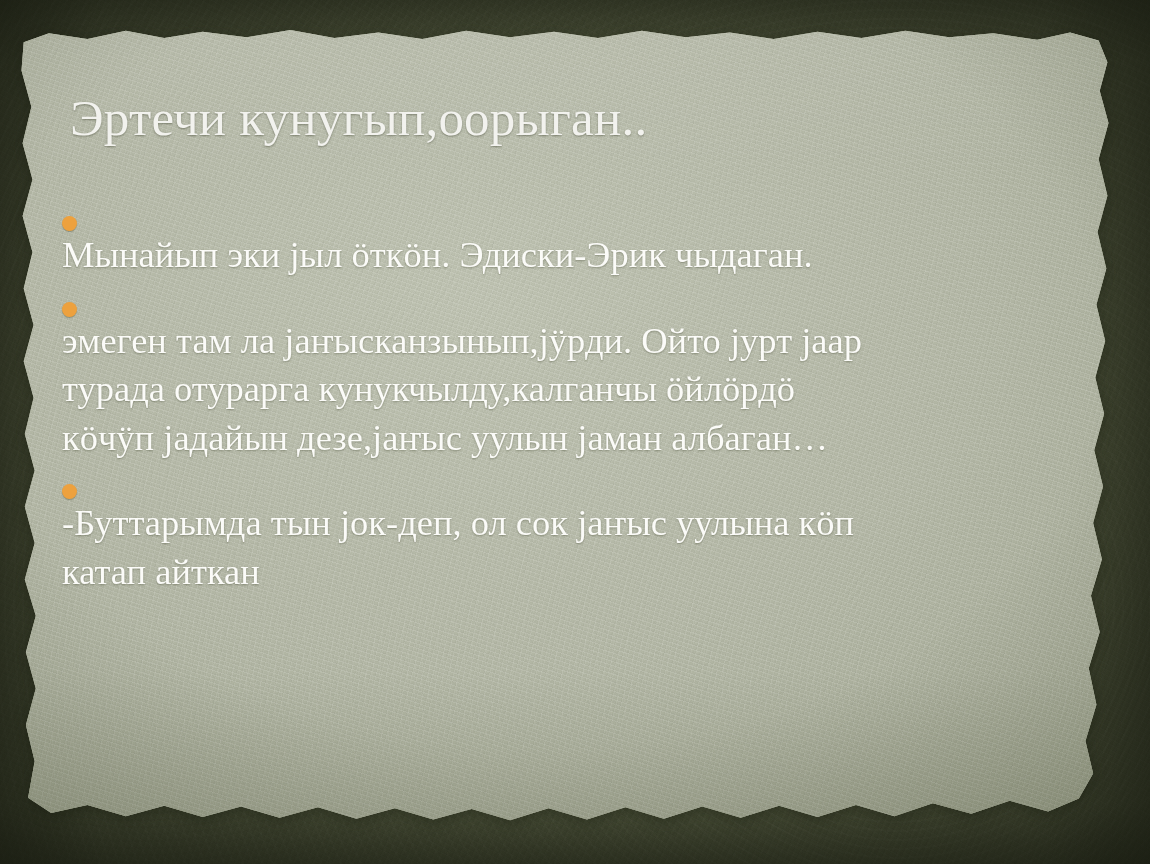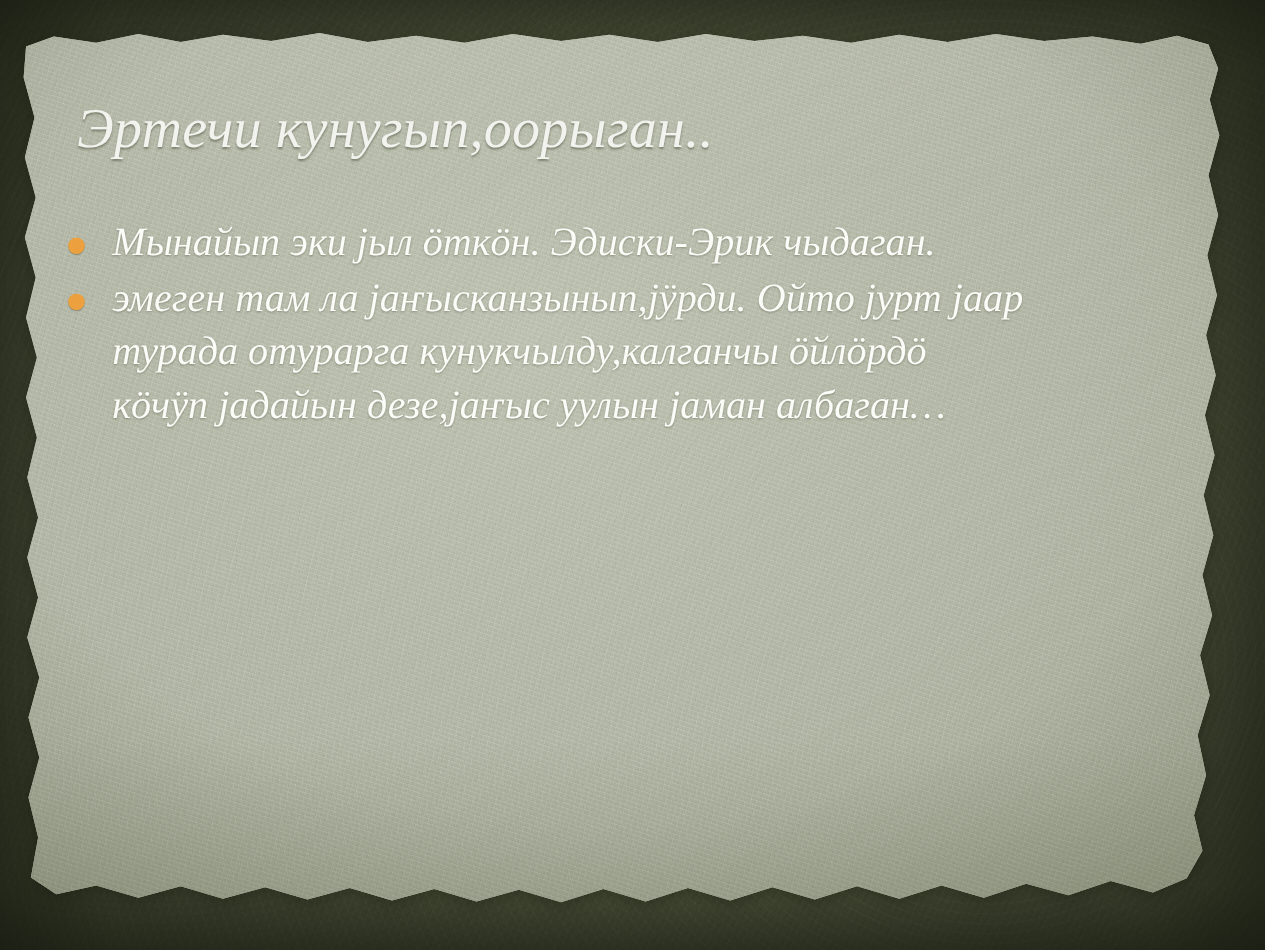--- a/index.html
+++ b/index.html
@@ -113,21 +113,20 @@
       linear-gradient(to bottom, rgba(255,255,255,.05) 0%, rgba(0,0,0,0) 18%, rgba(0,0,0,0) 80%, rgba(80,86,60,.16) 100%);
     pointer-events: none;
   }
 
   
   .content {
     position: absolute;
     left: 0; top: 0;
     width: 1150px;
     height: 864px;
-    font-style: italic;
   }
 
   .slide-title {
     position: absolute;
     left: 70px;
     top: 90px;
     width: 1010px;
     font-size: 51px;
     line-height: 1.12;
     font-weight: 400;
@@ -141,20 +140,21 @@
     position: absolute;
     left: 62px;
     top: 196px;
     width: 1030px;
   }
 
   .bullet-row {
     display: flex;
     align-items: flex-start;
     margin-bottom: 2px;
+    flex-direction: column;
   }
 
   .bullet-marker {
     flex: 0 0 auto;
     width: 40px;
     display: flex;
     justify-content: flex-start;
     align-items: flex-start;
     padding-top: 20px;
   }
@@ -211,17 +211,26 @@
         <div class="bullet-marker">
           <span class="bullet-dot"></span>
         </div>
         <div class="bullet-text">
           <span class="ln">эмеген там ла јаҥысканзынып,јӱрди. Ойто јурт јаар</span>
           <span class="ln">турада отурарга кунукчылду,калганчы öйлöрдö</span>
           <span class="ln">кöчӱп јадайын дезе,јаҥыс уулын јаман албаган…</span>
         </div>
       </div>
 
+      <div class="bullet-row">
+        <div class="bullet-marker">
+          <span class="bullet-dot"></span>
+        </div>
+        <div class="bullet-text">
+          <span class="ln">-Буттарымда тын јок-деп, ол сок јаҥыс уулына кöп</span>
+          <span class="ln">катап айткан</span>
+        </div>
+      </div>
 
 
     </div>
   </div>
 </div>
 
 </body></html>

